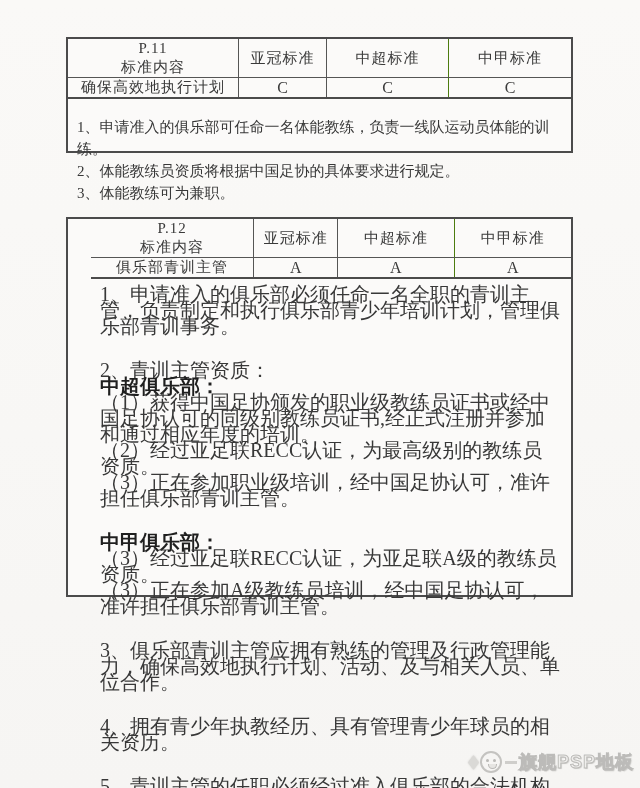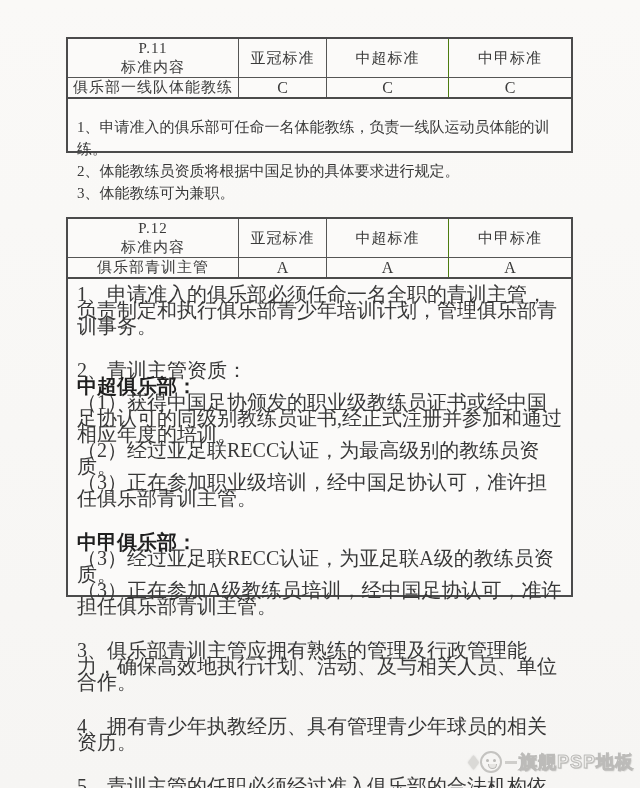--- a/index.html
+++ b/index.html
@@ -19,21 +19,21 @@
     position:absolute;
     left:66px;
     width:507px;
     border:2px solid #4b4b4b;
     background:#fbfaf9;
     box-sizing:border-box;
     display:flex;
     flex-direction:column;
   }
   #table-p11{top:37px;height:116px;}
-  #table-p12{top:217px;height:380px;}
+  #table-p12{top:217px;height:380px;padding-left:23px;}
   .row{display:flex;flex-direction:row;box-sizing:border-box;}
   .row.head{height:41px;border-bottom:1px solid #555;}
   .row.item{border-bottom:2px solid #4b4b4b;}
   #table-p11 .row.item{height:30px;}
   #table-p12 .row.item{height:28px;}
   .cell{
     box-sizing:border-box;
     display:flex;
     flex-direction:column;
     align-items:center;
@@ -123,21 +123,21 @@
     <div class="row head">
       <div class="cell c1">
         <span>P.11</span>
         <span>标准内容</span>
       </div>
       <div class="cell c2">亚冠标准</div>
       <div class="cell c3">中超标准</div>
       <div class="cell c4">中甲标准</div>
     </div>
     <div class="row item">
-      <div class="cell c1">俱乐部一线队体能教练</div>
+      <div class="cell c1">确保高效地执行计划</div>
       <div class="cell c2 grade">C</div>
       <div class="cell c3 grade">C</div>
       <div class="cell c4 grade">C</div>
     </div>
     <div class="notes">
       <p>1、申请准入的俱乐部可任命一名体能教练，负责一线队运动员体能的训练。</p>
       <p>2、体能教练员资质将根据中国足协的具体要求进行规定。</p>
       <p>3、体能教练可为兼职。</p>
     </div>
   </div>

